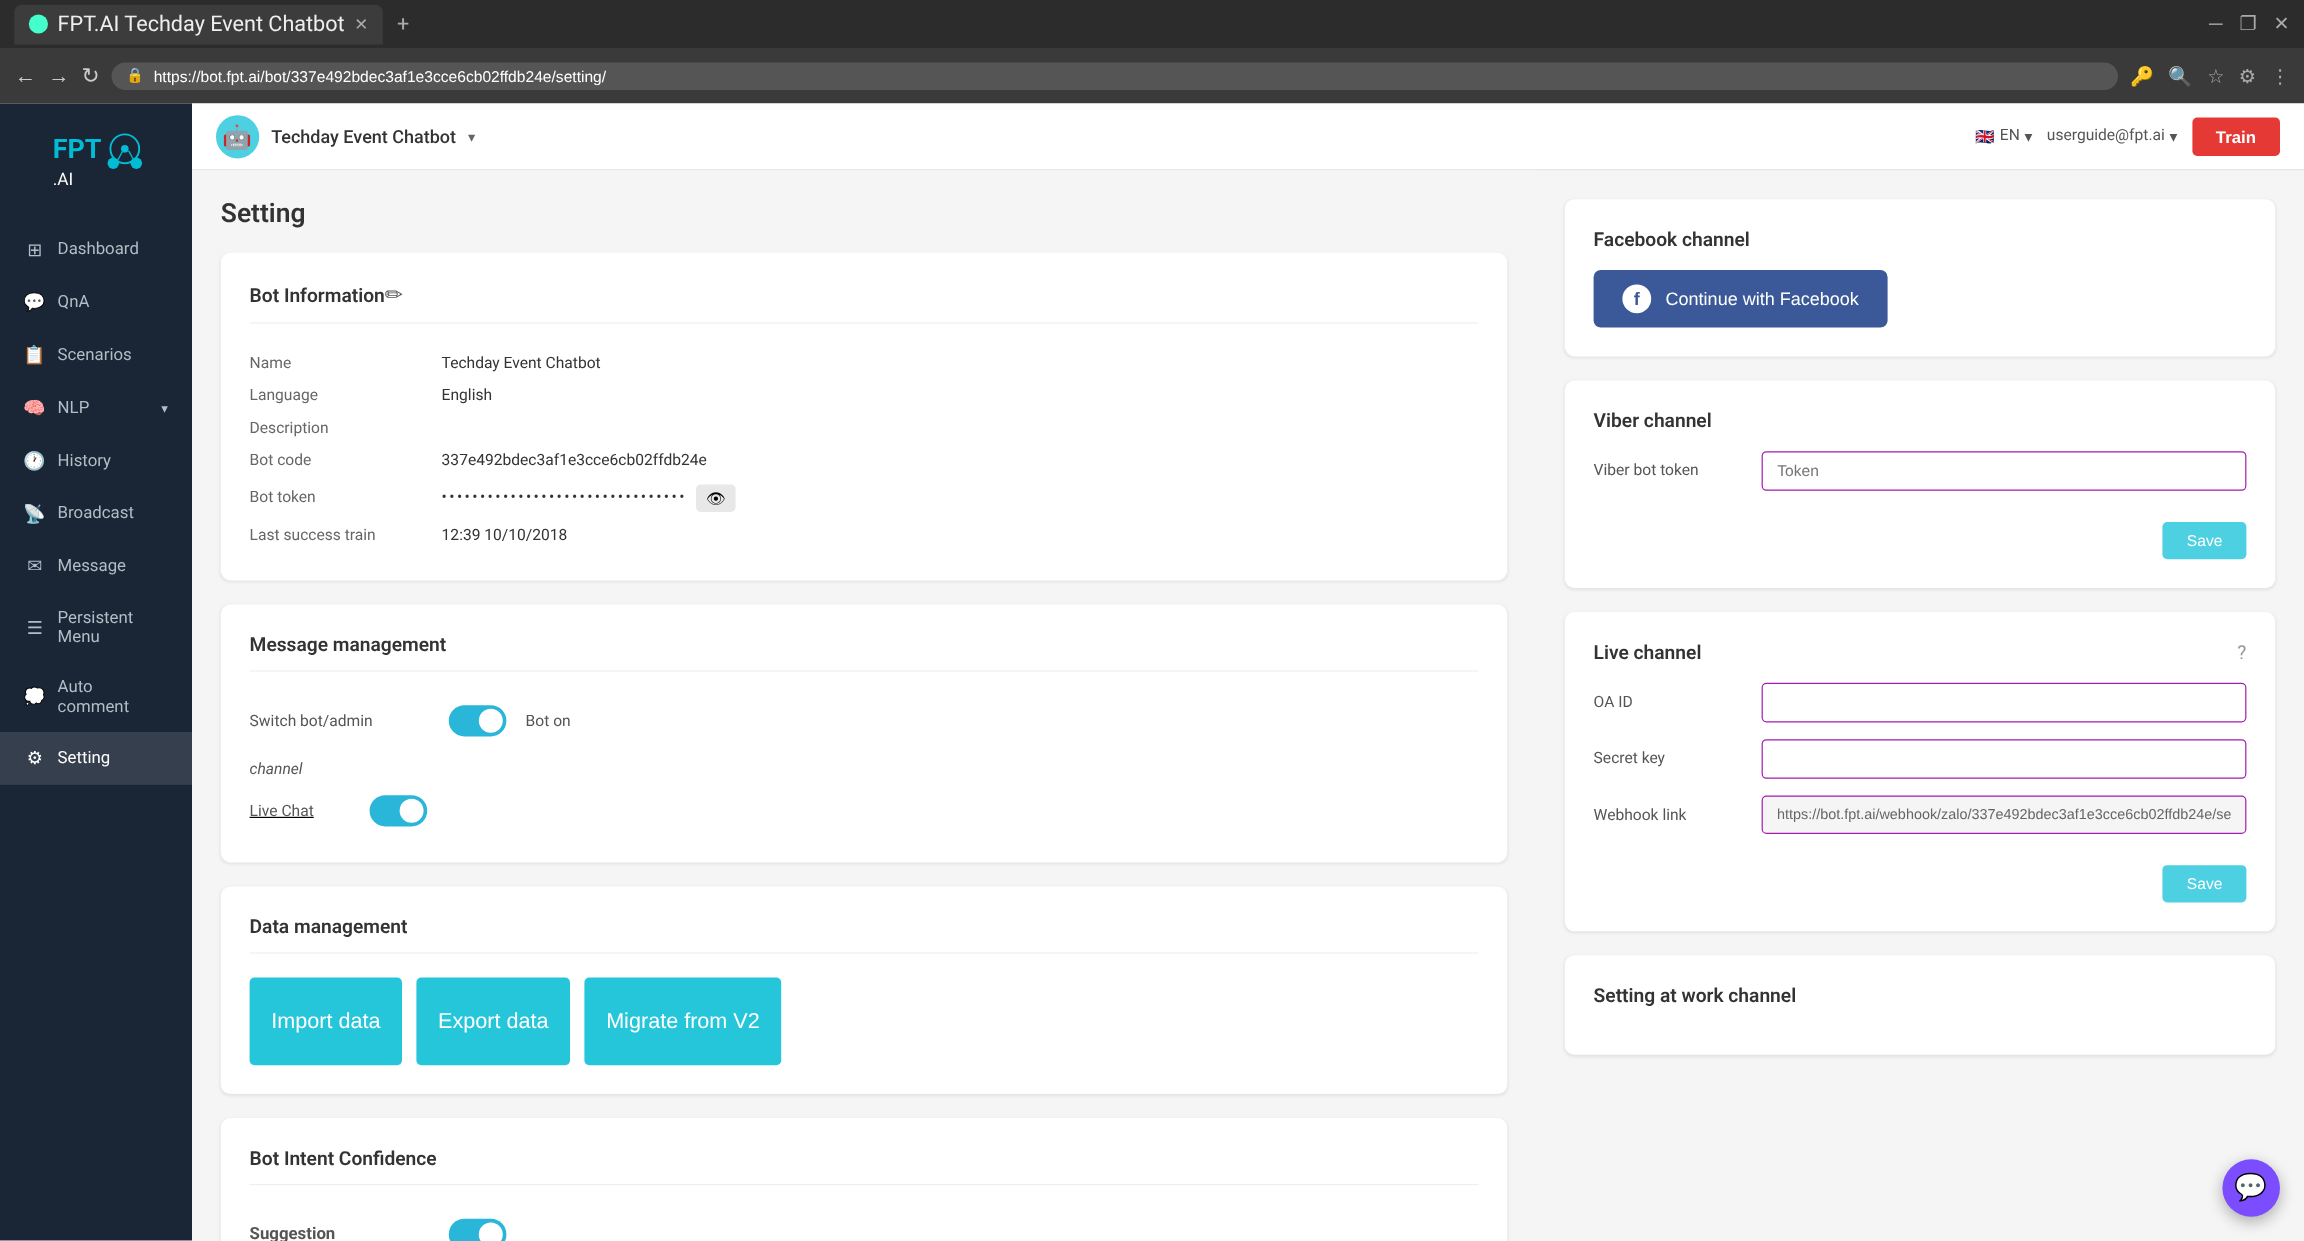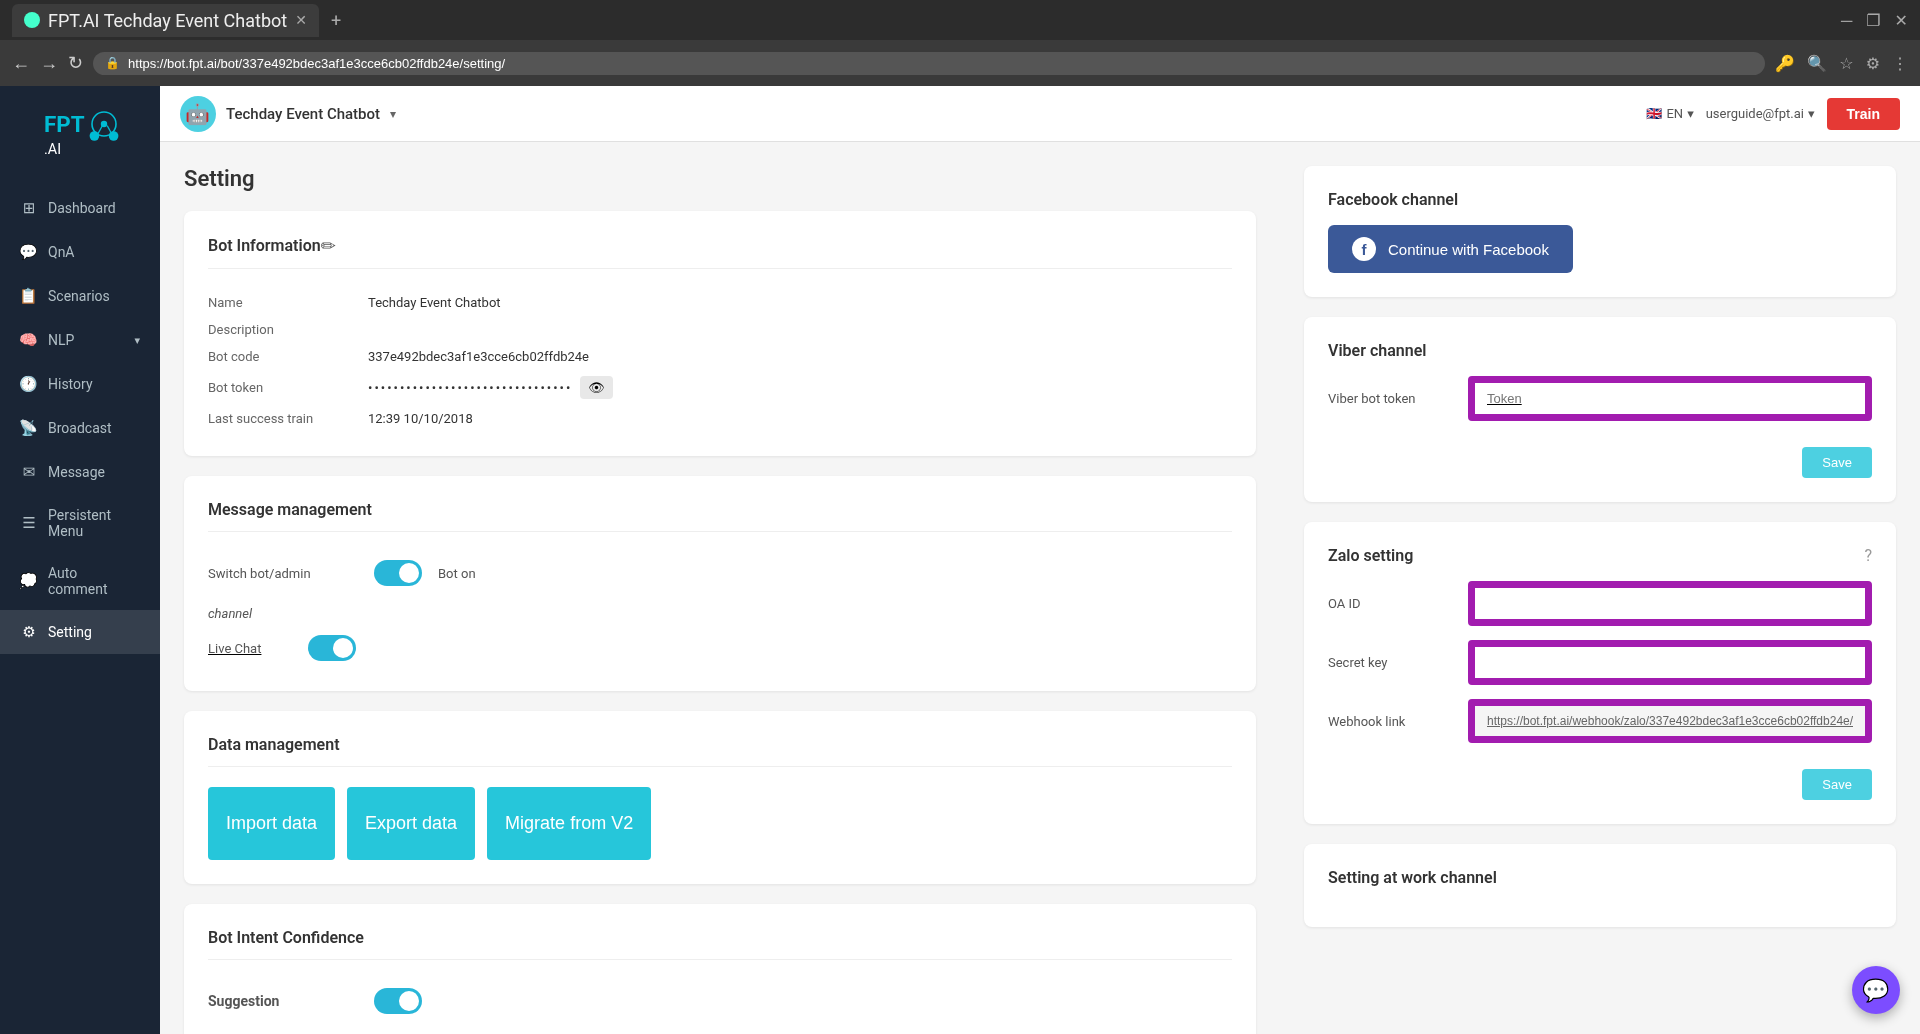--- a/index.html
+++ b/index.html
@@ -92,21 +92,21 @@
     
     .right-panel { width: 640px; overflow-y: auto; padding: 24px; background: #f5f5f5; flex-shrink: 0; }
     .channel-card { background: #fff; border-radius: 8px; padding: 24px; margin-bottom: 20px; box-shadow: 0 1px 3px rgba(0,0,0,0.08); }
     .channel-title { font-size: 16px; font-weight: 600; color: #333; margin-bottom: 16px; }
 
     .fb-btn { display: flex; align-items: center; gap: 12px; background: #3b5998; color: #fff; border: none; border-radius: 6px; padding: 12px 24px; font-size: 15px; font-weight: 500; cursor: pointer; }
     .fb-icon { width: 24px; height: 24px; background: #fff; border-radius: 50%; display: flex; align-items: center; justify-content: center; color: #3b5998; font-weight: 700; font-size: 15px; }
 
     .form-row { display: flex; align-items: center; margin-bottom: 14px; }
     .form-label { width: 140px; font-size: 13px; color: #555; flex-shrink: 0; }
-    .form-input { flex: 1; padding: 8px 12px; border: 7px solid #a21caf; border-radius: 4px; font-size: 13px; outline: none; text-decoration: underline; }
+    .form-input { flex: 1; padding: 8px 12px; border: 1px solid #a21caf; border-radius: 4px; font-size: 13px; outline: none; }
     .form-input.readonly { background: #f5f5f5; color: #666; font-size: 12px; }
     .save-btn { display: block; margin-top: 12px; margin-left: auto; background: #4dd0e1; color: #fff; border: none; border-radius: 4px; padding: 8px 20px; font-size: 13px; font-weight: 500; cursor: pointer; }
     .save-btn-alt { background: #4dd0e1; }
 
     .help-icon { color: #999; cursor: pointer; font-size: 16px; float: right; }
 
     
     .chat-bubble { position: fixed; bottom: 20px; right: 20px; width: 48px; height: 48px; background: #7c4dff; border-radius: 50%; display: flex; align-items: center; justify-content: center; cursor: pointer; box-shadow: 0 4px 12px rgba(0,0,0,0.3); }
     .chat-bubble-icon { color: #fff; font-size: 22px; }
 
@@ -241,20 +241,24 @@
         <div class="card">
           <div class="card-header">
             <span class="card-title">Bot Information</span>
             <span class="edit-icon">✏</span>
           </div>
           <div class="info-row">
             <span class="info-label">Name</span>
             <span class="info-value">Techday Event Chatbot</span>
           </div>
           <div class="info-row">
+            <span class="info-label">Language</span>
+            <span class="info-value">English</span>
+          </div>
+          <div class="info-row">
             <span class="info-label">Description</span>
             <span class="info-value"></span>
           </div>
           <div class="info-row">
             <span class="info-label">Bot code</span>
             <span class="info-value">337e492bdec3af1e3cce6cb02ffdb24e</span>
           </div>
           <div class="info-row">
             <span class="info-label">Bot token</span>
             <div class="info-value">
@@ -333,21 +337,21 @@
             <span class="form-label">Viber bot token</span>
             <input type="text" class="form-input" placeholder="Token" style="">
           </div>
           <div style="display:flex; justify-content:flex-end; margin-top:8px;">
             <button class="save-btn">Save</button>
           </div>
         </div>
 
         <div class="channel-card">
           <div style="display:flex; align-items:center; margin-bottom:16px;">
-            <div class="channel-title" style="margin-bottom:0; flex:1;">Zalo setting</div>
+            <div class="channel-title" style="margin-bottom:0; flex:1;">Live channel</div>
             <span class="help-icon">?</span>
           </div>
           <div class="form-row">
             <span class="form-label">OA ID</span>
             <input type="text" class="form-input" style="">
           </div>
           <div class="form-row">
             <span class="form-label">Secret key</span>
             <input type="text" class="form-input" style="">
           </div>

